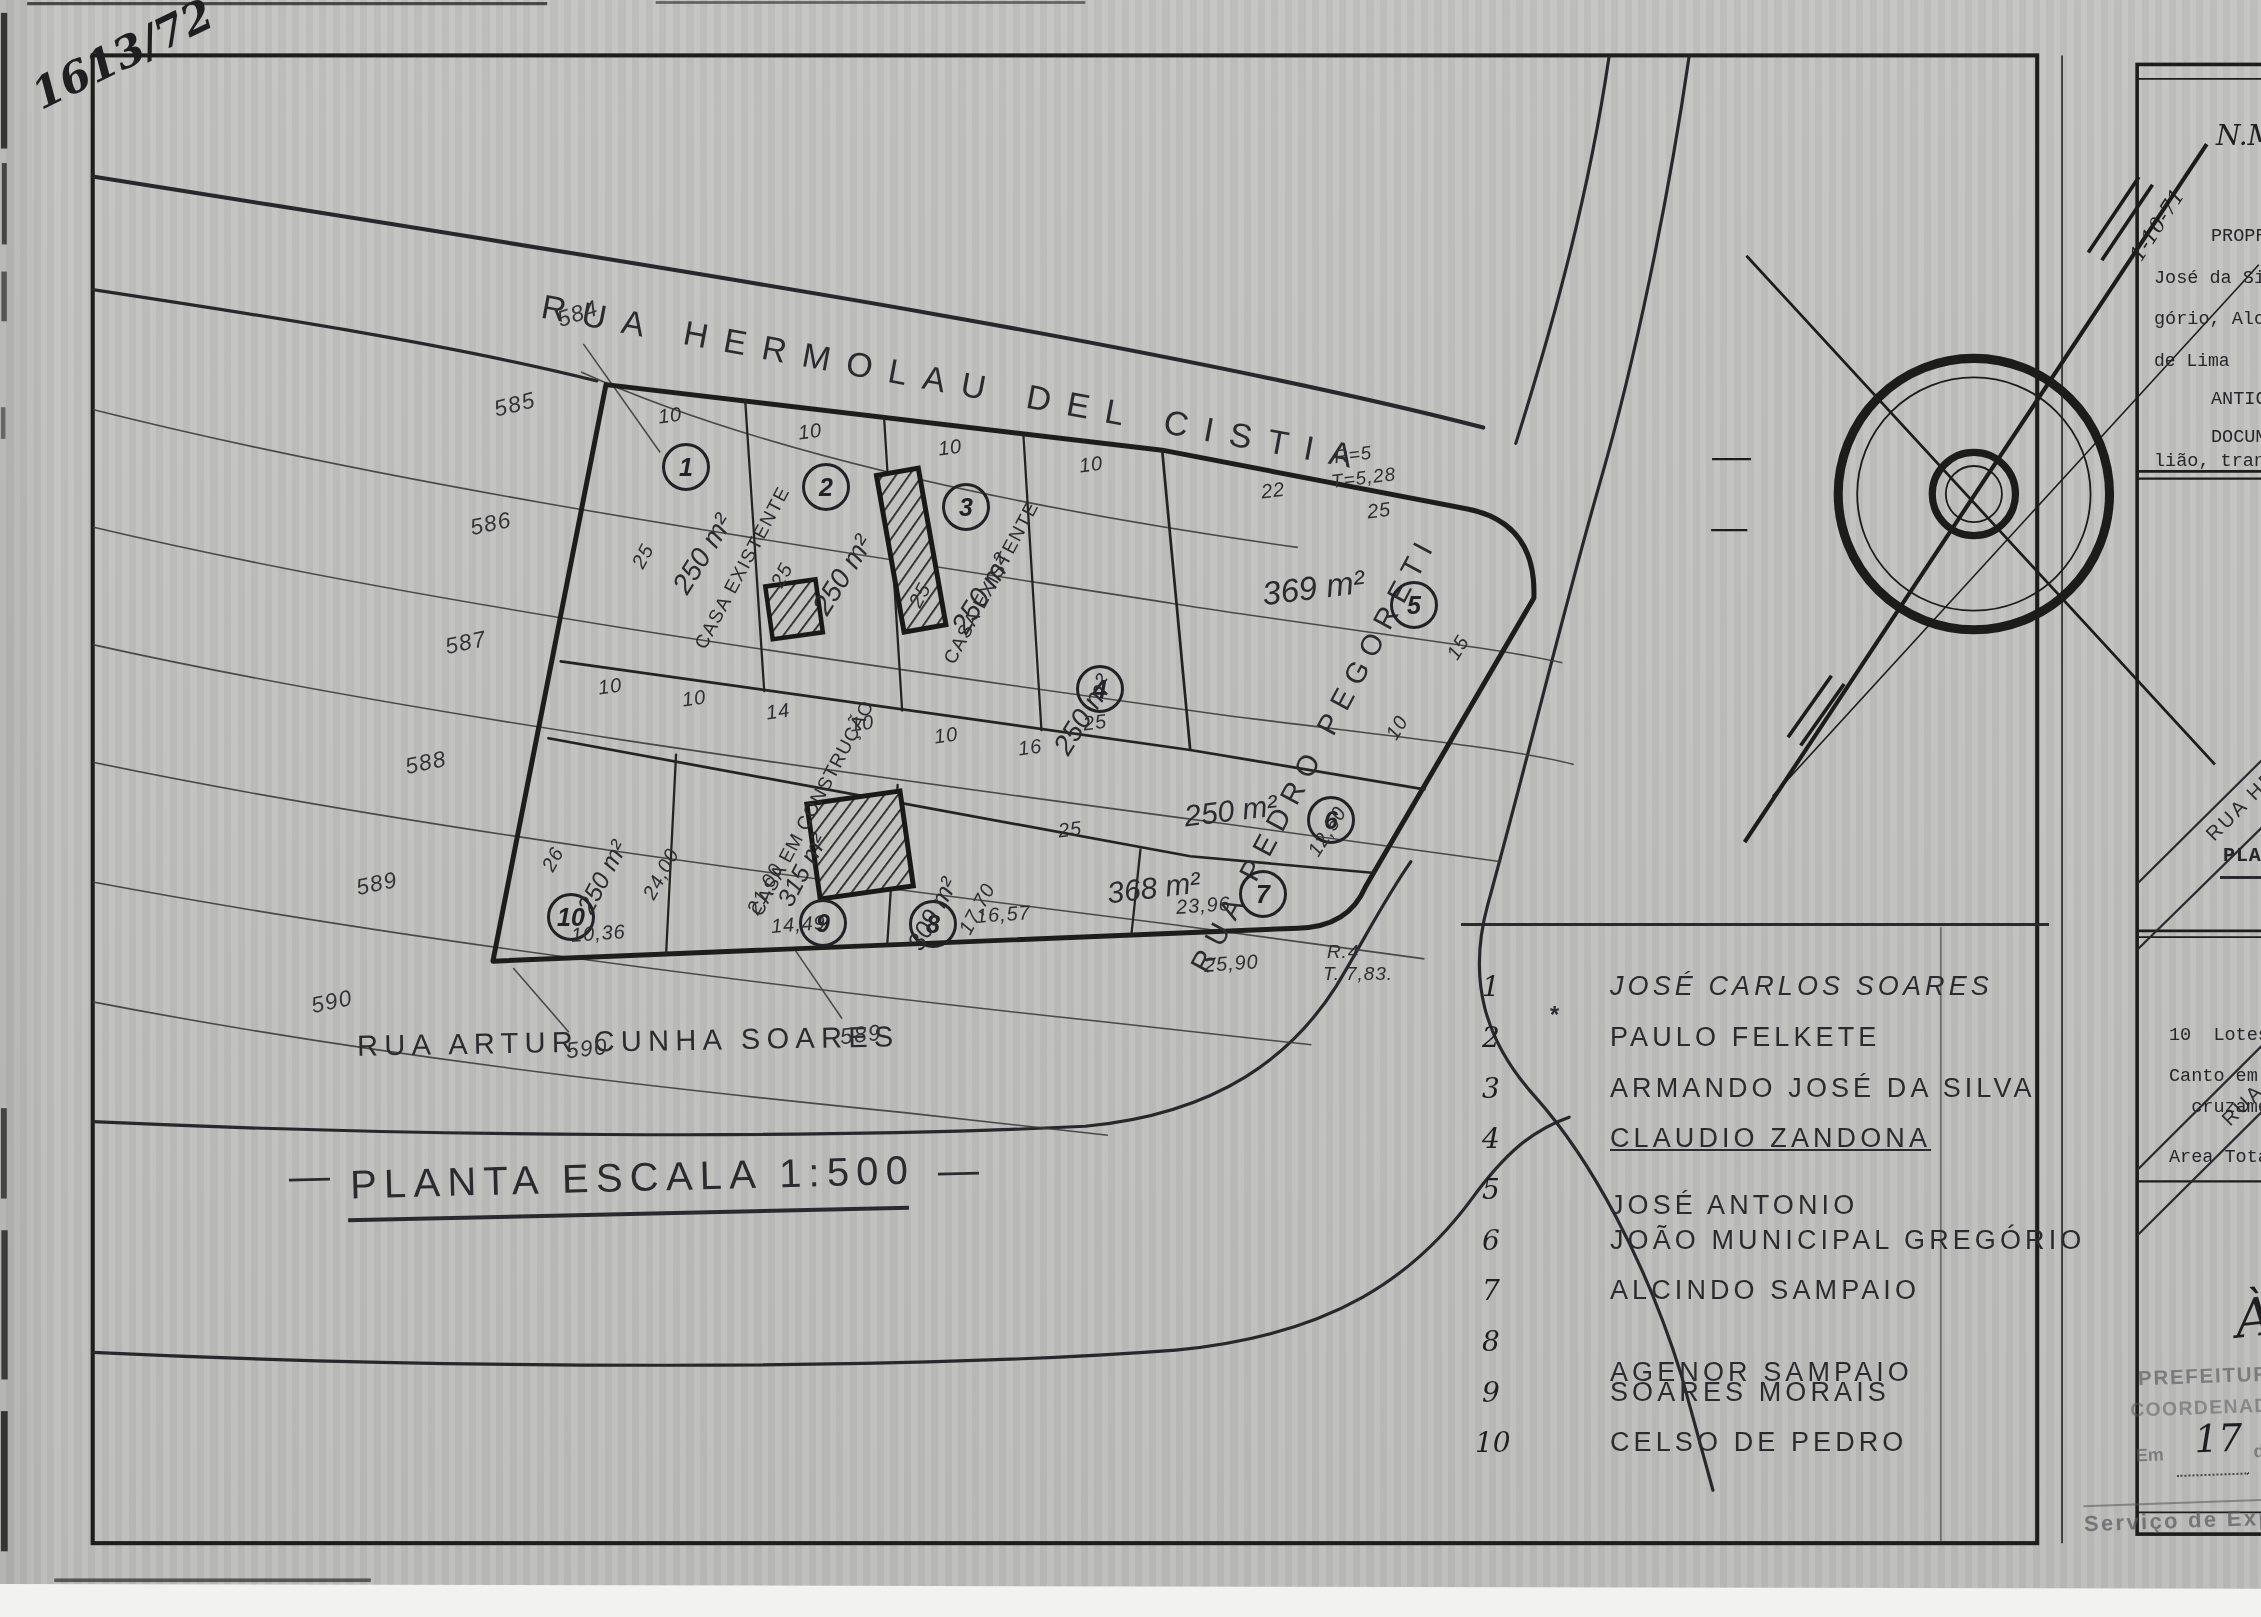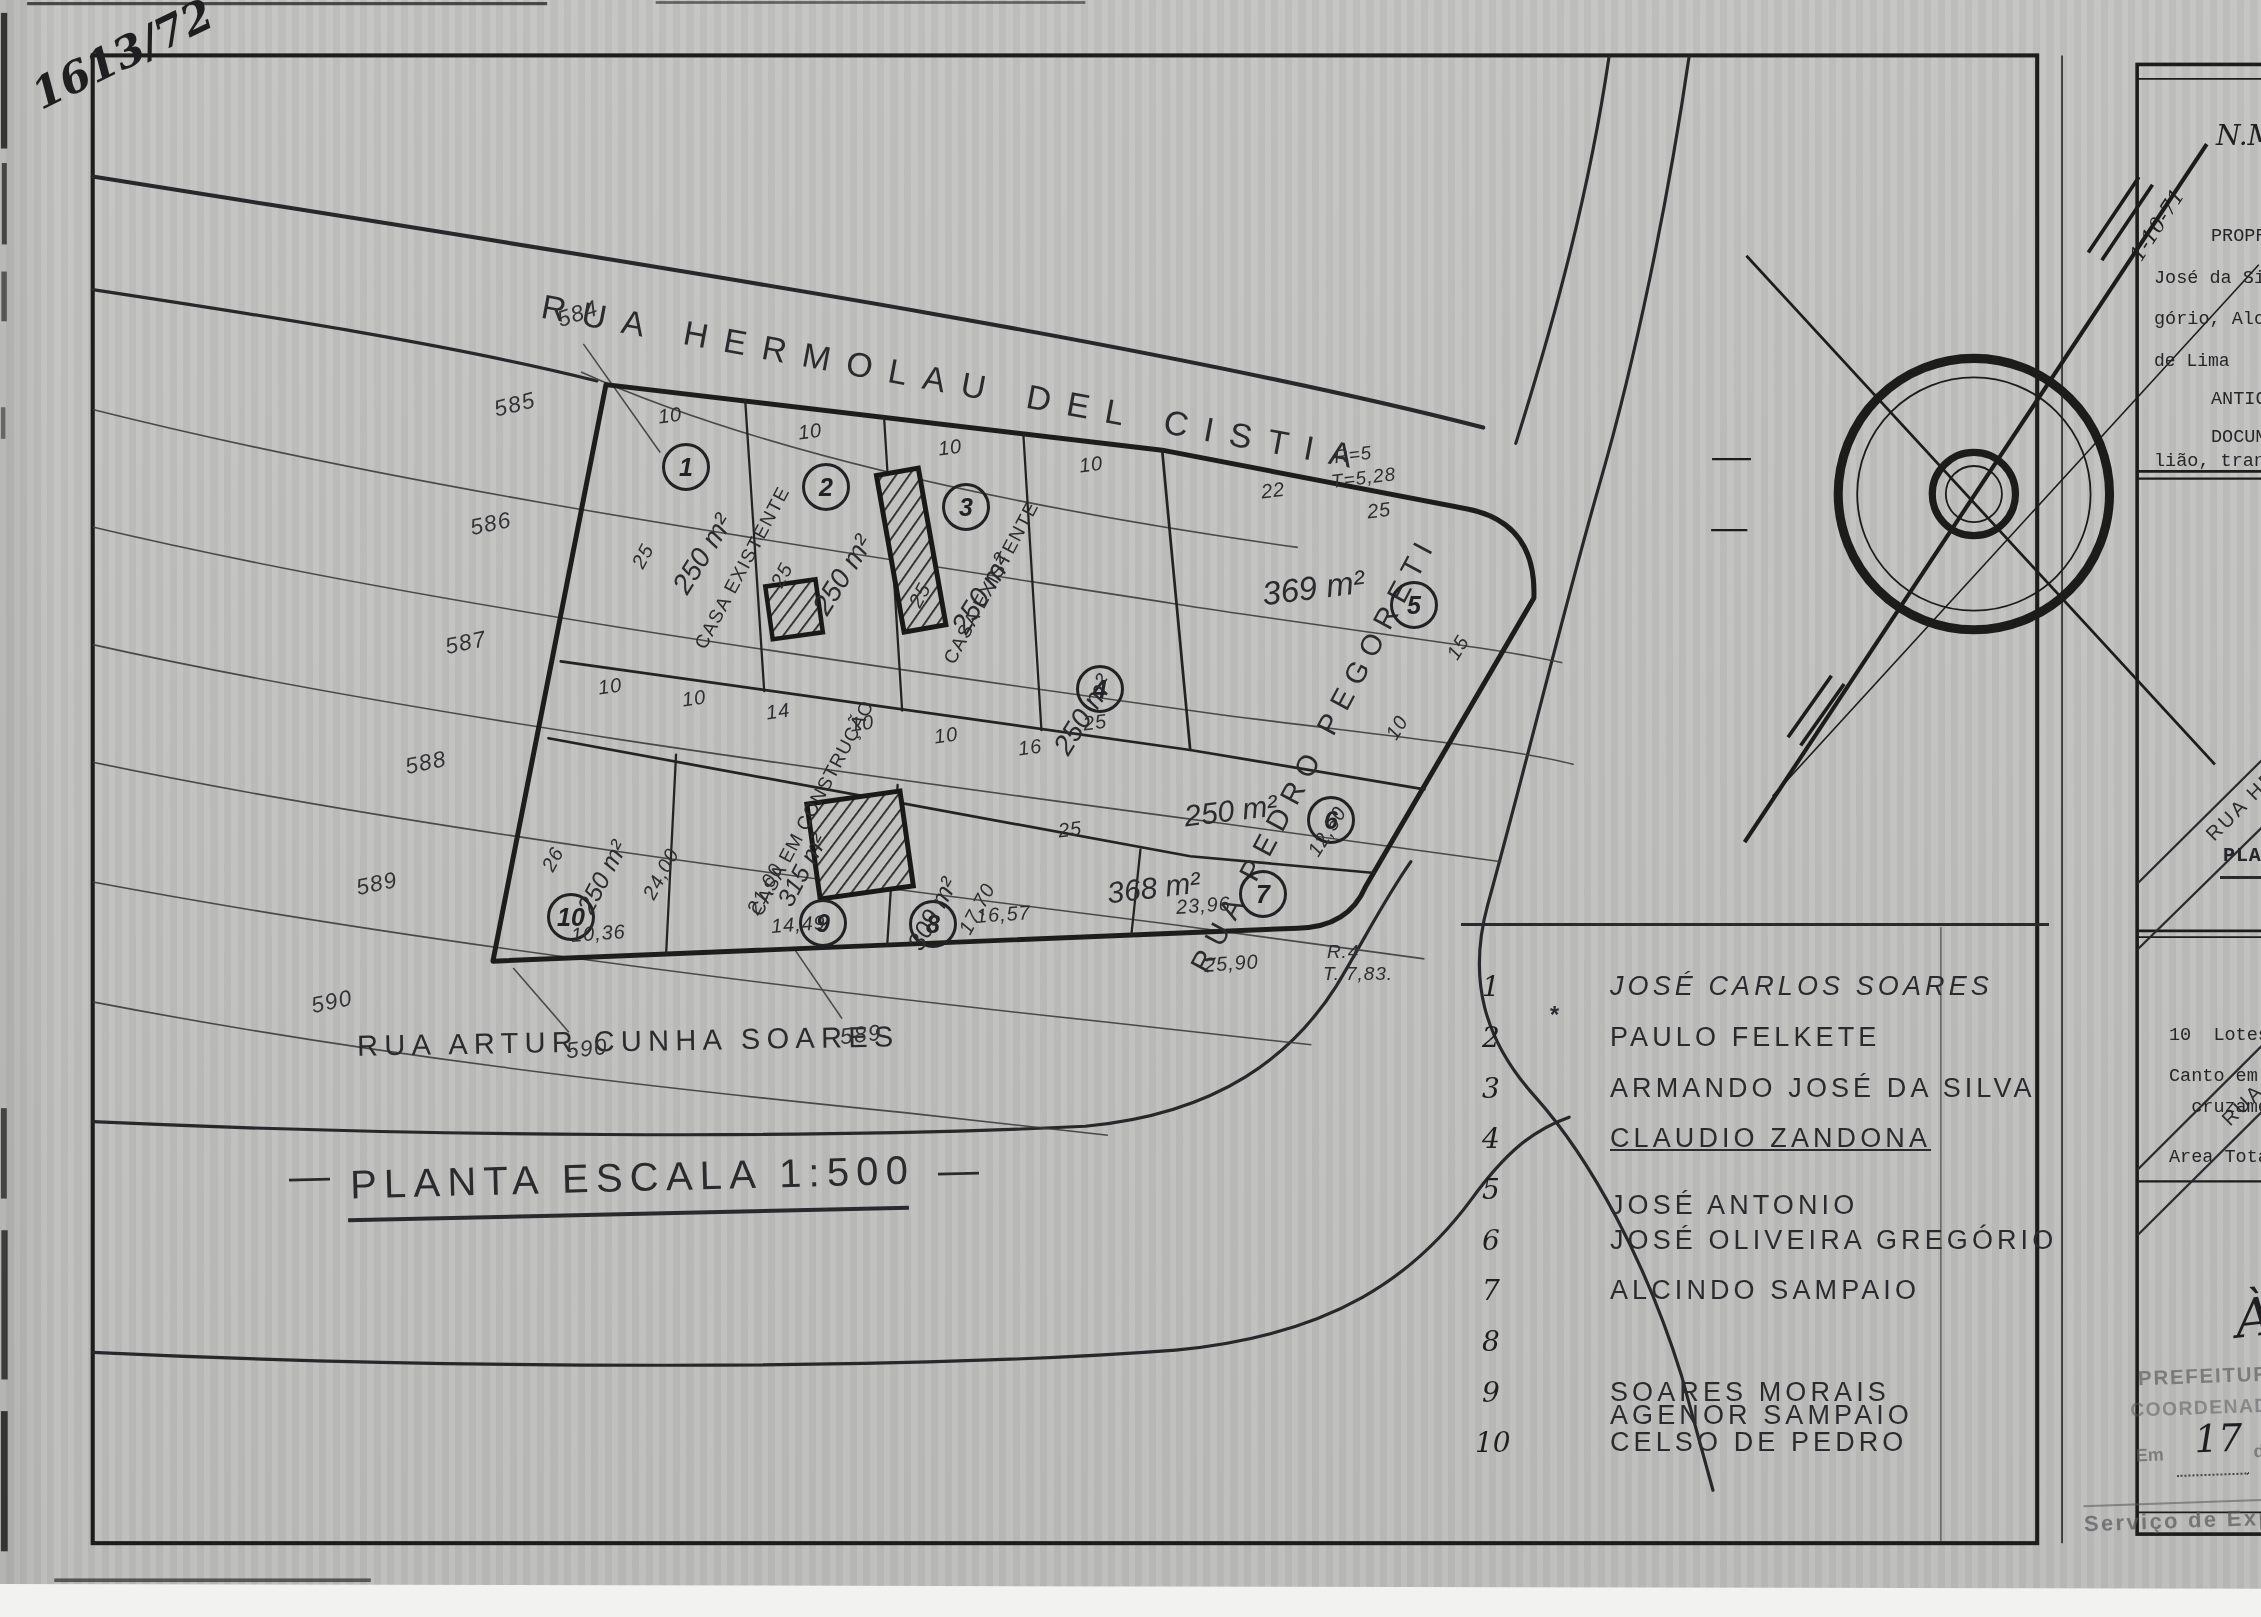--- a/index.html
+++ b/index.html
@@ -255,25 +255,25 @@
   <div class="t hand" style="left:1610px;top:972px;font-size:27px;letter-spacing:4.1px;font-style:italic;">JOSÉ CARLOS SOARES</div>
   <div class="t hand ital" style="left:1482px;top:1023px;font-size:28px;">2</div>
   <div class="t hand" style="left:1610px;top:1023px;font-size:27px;letter-spacing:4.1px;">PAULO FELKETE</div>
   <div class="t hand ital" style="left:1482px;top:1074px;font-size:28px;">3</div>
   <div class="t hand" style="left:1610px;top:1074px;font-size:27px;letter-spacing:4.1px;">ARMANDO JOSÉ DA SILVA</div>
   <div class="t hand ital" style="left:1482px;top:1124px;font-size:28px;">4</div>
   <div class="t hand" style="left:1610px;top:1124px;font-size:27px;letter-spacing:4.1px;text-decoration:underline;">CLAUDIO ZANDONA</div>
   <div class="t hand ital" style="left:1482px;top:1175px;font-size:28px;">5</div>
   <div class="t hand" style="left:1610px;top:1191px;font-size:27px;letter-spacing:4.1px;">JOSÉ ANTONIO</div>
   <div class="t hand ital" style="left:1482px;top:1226px;font-size:28px;">6</div>
-  <div class="t hand" style="left:1610px;top:1226px;font-size:27px;letter-spacing:4.1px;">JOSÉ OLIVEIRA GREGÓRIO</div>
+  <div class="t hand" style="left:1610px;top:1226px;font-size:27px;letter-spacing:4.1px;">JOÃO MUNICIPAL GREGÓRIO</div>
   <div class="t hand ital" style="left:1482px;top:1276px;font-size:28px;">7</div>
   <div class="t hand" style="left:1610px;top:1276px;font-size:27px;letter-spacing:4.1px;">ALCINDO SAMPAIO</div>
   <div class="t hand ital" style="left:1482px;top:1327px;font-size:28px;">8</div>
-  <div class="t hand" style="left:1610px;top:1401px;font-size:27px;letter-spacing:4.1px;">AGENOR SAMPAIO</div>
+  <div class="t hand" style="left:1610px;top:1358px;font-size:27px;letter-spacing:4.1px;">AGENOR SAMPAIO</div>
   <div class="t hand ital" style="left:1482px;top:1378px;font-size:28px;">9</div>
   <div class="t hand" style="left:1610px;top:1378px;font-size:27px;letter-spacing:4.1px;">SOARES MORAIS</div>
   <div class="t hand ital" style="left:1475px;top:1428px;font-size:28px;">10</div>
   <div class="t hand" style="left:1610px;top:1428px;font-size:27px;letter-spacing:4.1px;">CELSO DE PEDRO</div>
 
   <div class="t mono" style="left:2211px;top:227px;font-size:18.5px;">PROPRITÁRIOS:-  José Carlos Soares, Paulo Felkete, Armando</div>
   <div class="t mono" style="left:2154px;top:269px;font-size:18.5px;">José da Silva, Claudio Zandona, José Antonio, João Oliveira Gre-</div>
   <div class="t mono" style="left:2154px;top:310px;font-size:18.5px;">gório, Alcindo Sampaio, Agenor Sampaio, Geraldo Morais e Celso</div>
   <div class="t mono" style="left:2154px;top:352px;font-size:18px;">de Lima</div>
   <div class="t mono" style="left:2211px;top:390px;font-size:18.5px;">ANTIGO PROPRIETÁRIO:  Dra. Aracelis Rodrigues Peterson</div>

